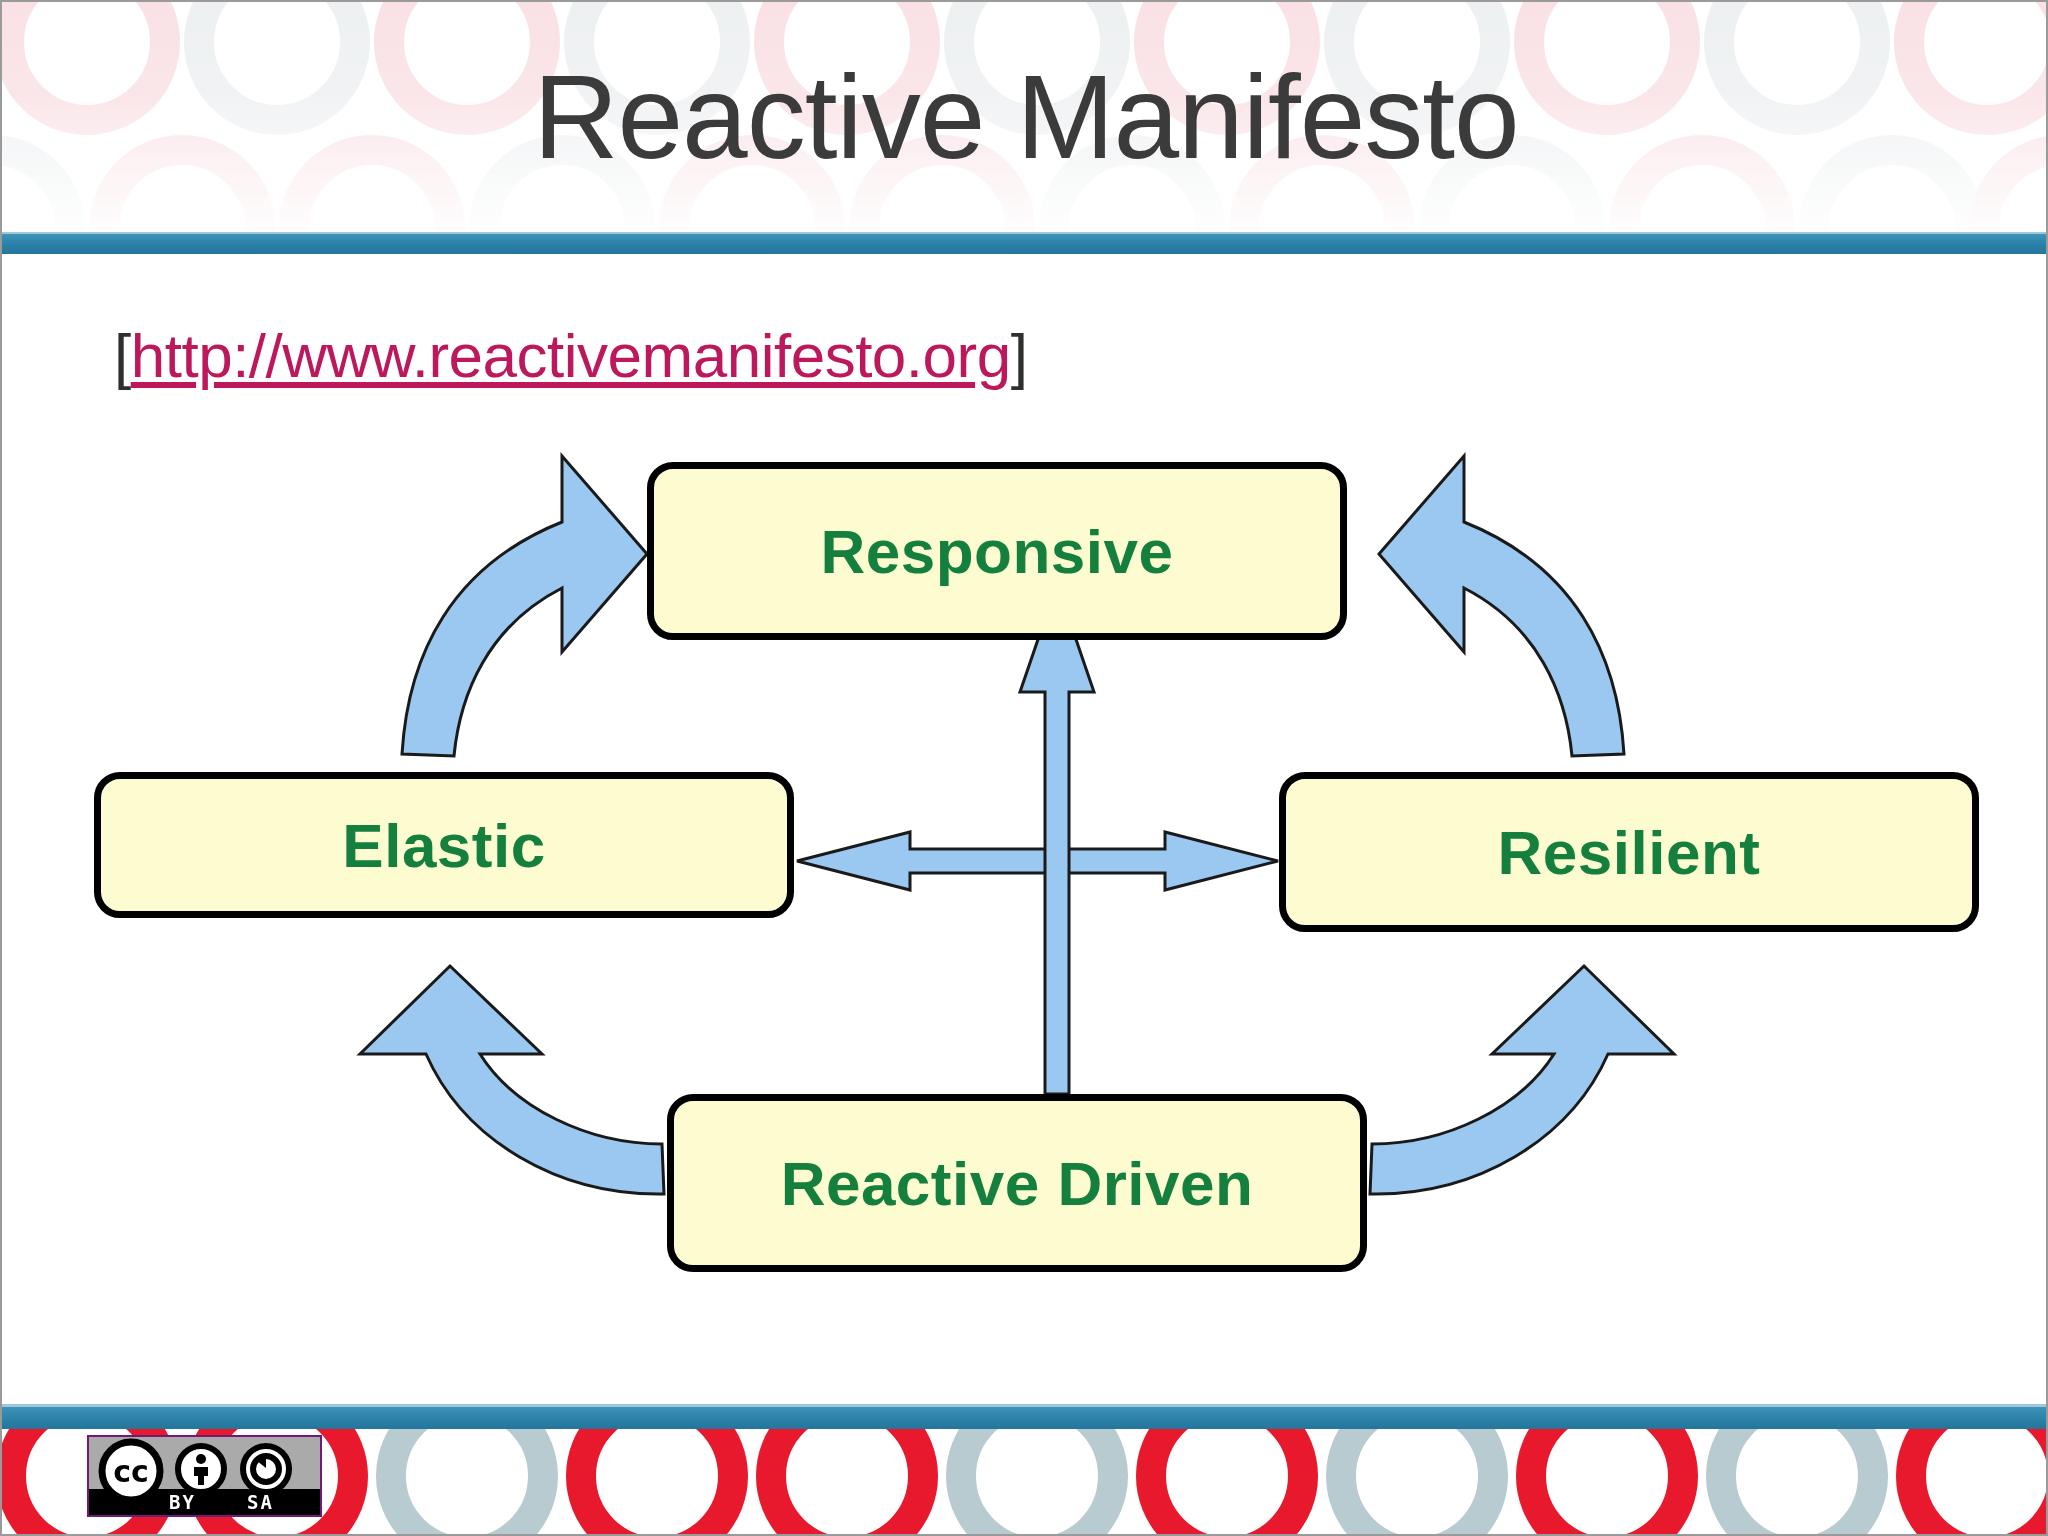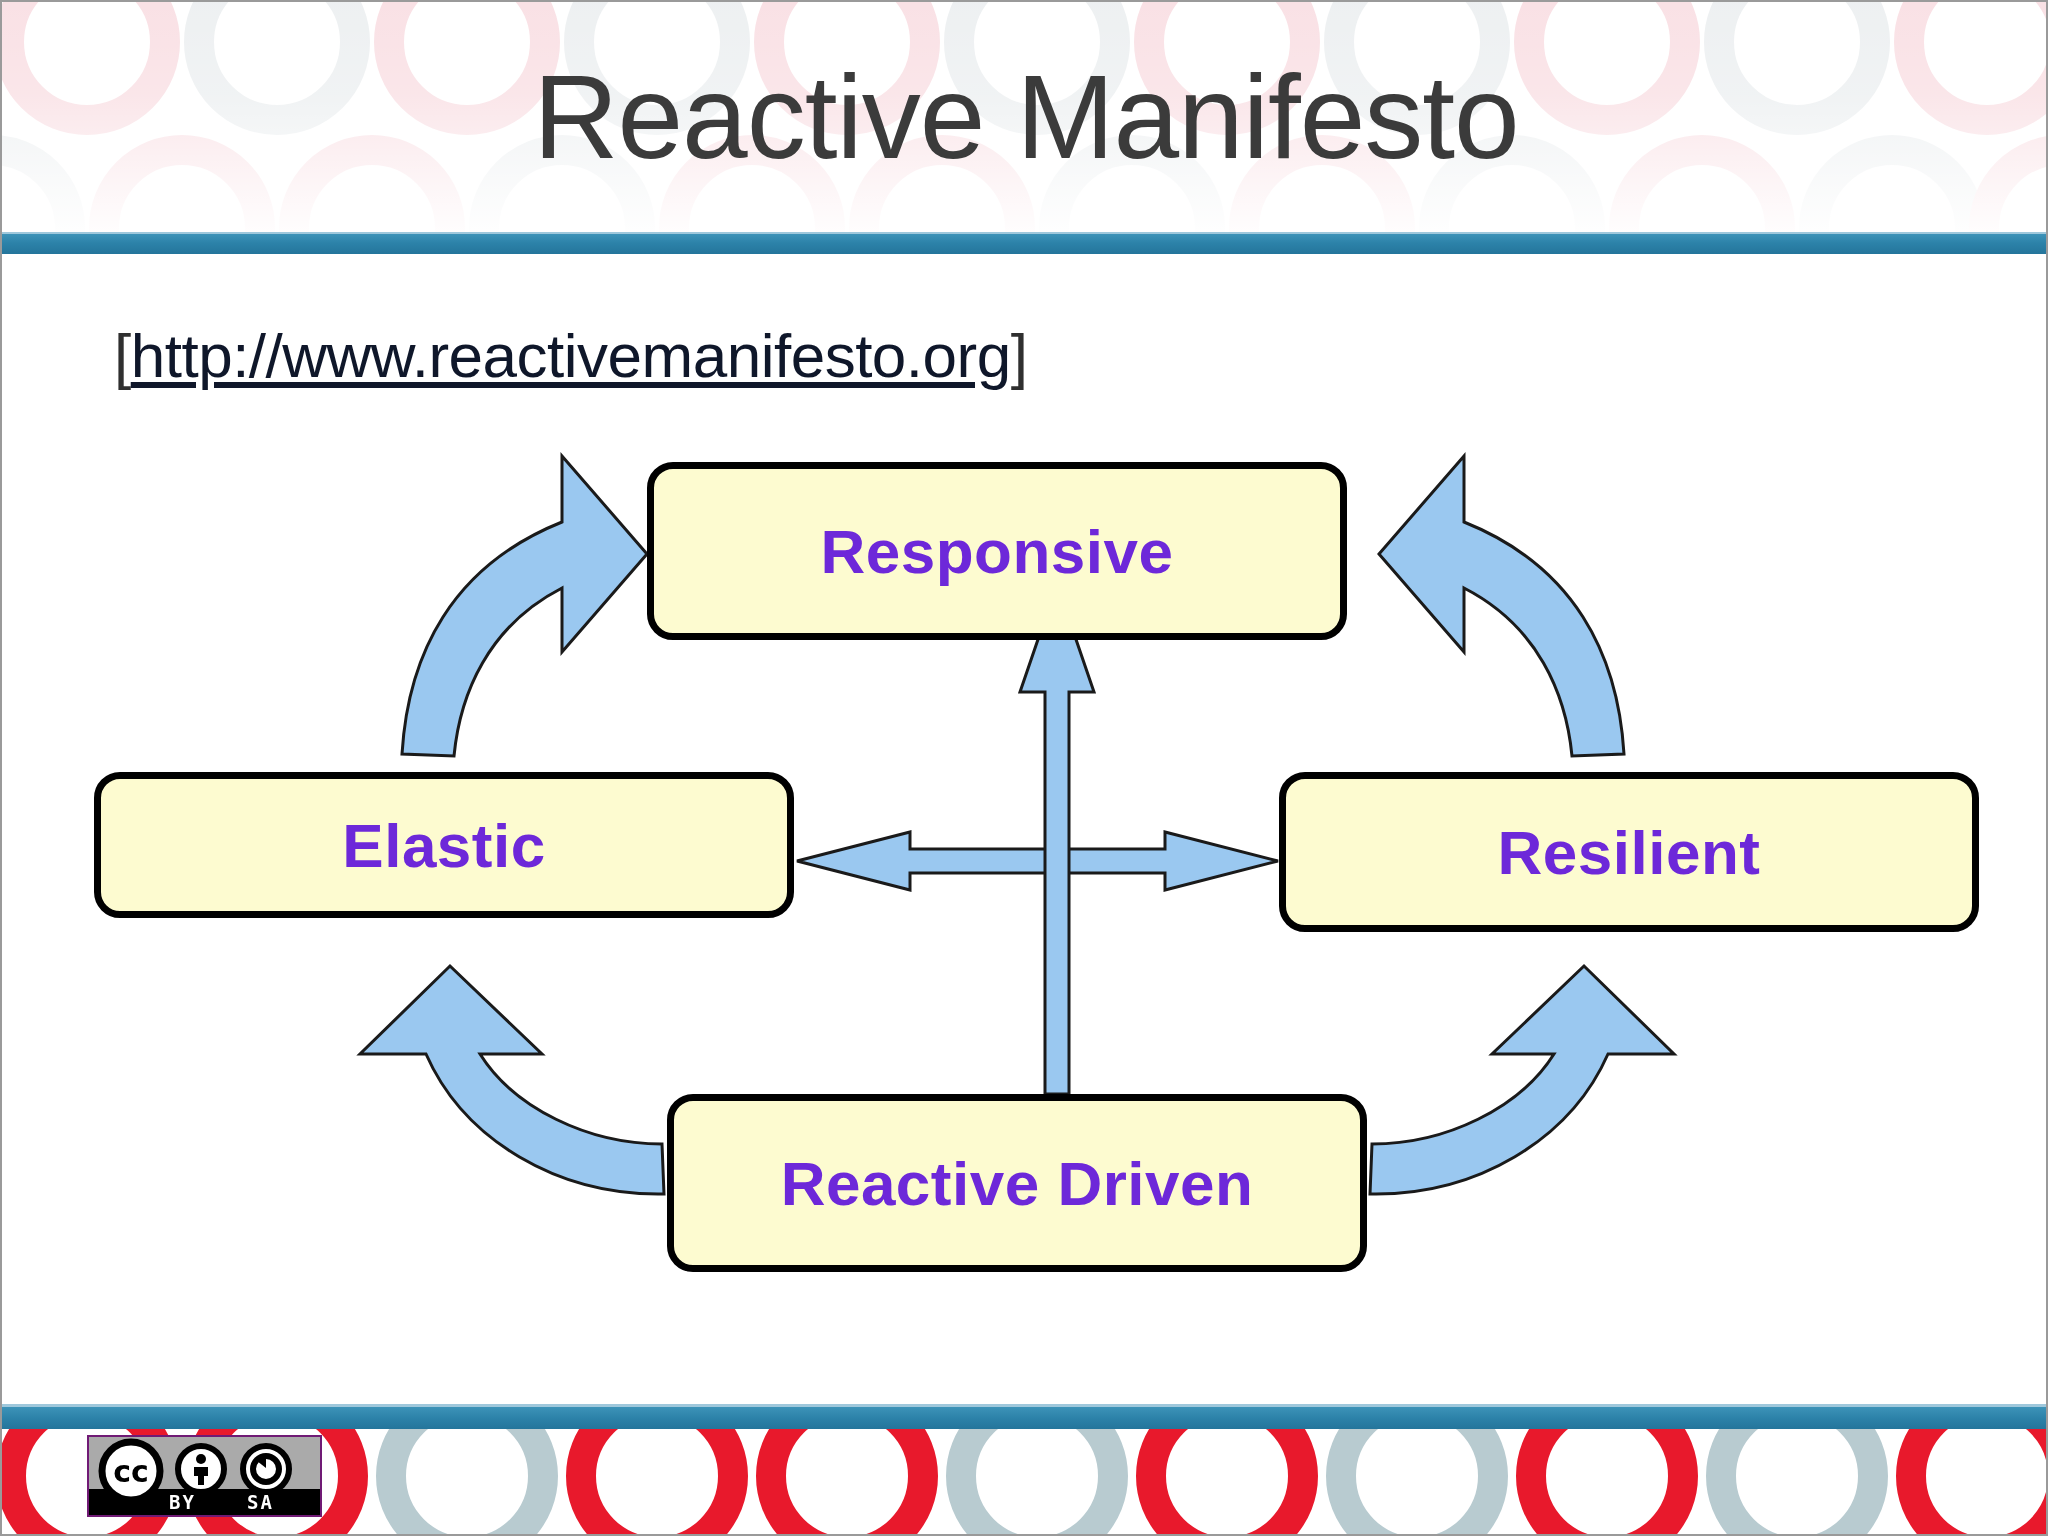--- a/index.html
+++ b/index.html
@@ -90,21 +90,21 @@
   .url-line {
     position: absolute;
     left: 112px;
     top: 318px;
     font-size: 62px;
     color: #2f2f2f;
     white-space: nowrap;
     letter-spacing: -0.5px;
   }
   .url-link {
-    color: #0f172a;
+    color: #be185d;
     text-underline-offset: 5px;
   }
 
   
   #diagram {
     position: absolute;
     left: 0;
     top: 252px;
     width: 2048px;
     height: 1152px;
@@ -116,21 +116,21 @@
     border-radius: 26px;
     box-sizing: border-box;
     display: flex;
     align-items: center;
     justify-content: center;
     z-index: 5;
   }
   .node-label {
     font-size: 62px;
     font-weight: bold;
-    color: #6d28d9;
+    color: #15803d;
     letter-spacing: 0.5px;
     white-space: nowrap;
   }
   #node-responsive { left: 645px; top: 208px; width: 700px; height: 178px; }
   #node-elastic    { left: 92px;  top: 518px; width: 700px; height: 146px; }
   #node-resilient  { left: 1277px;top: 518px; width: 700px; height: 160px; }
   #node-message    { left: 665px; top: 840px; width: 700px; height: 178px; }
 
   .arrow-layer {
     position: absolute;

